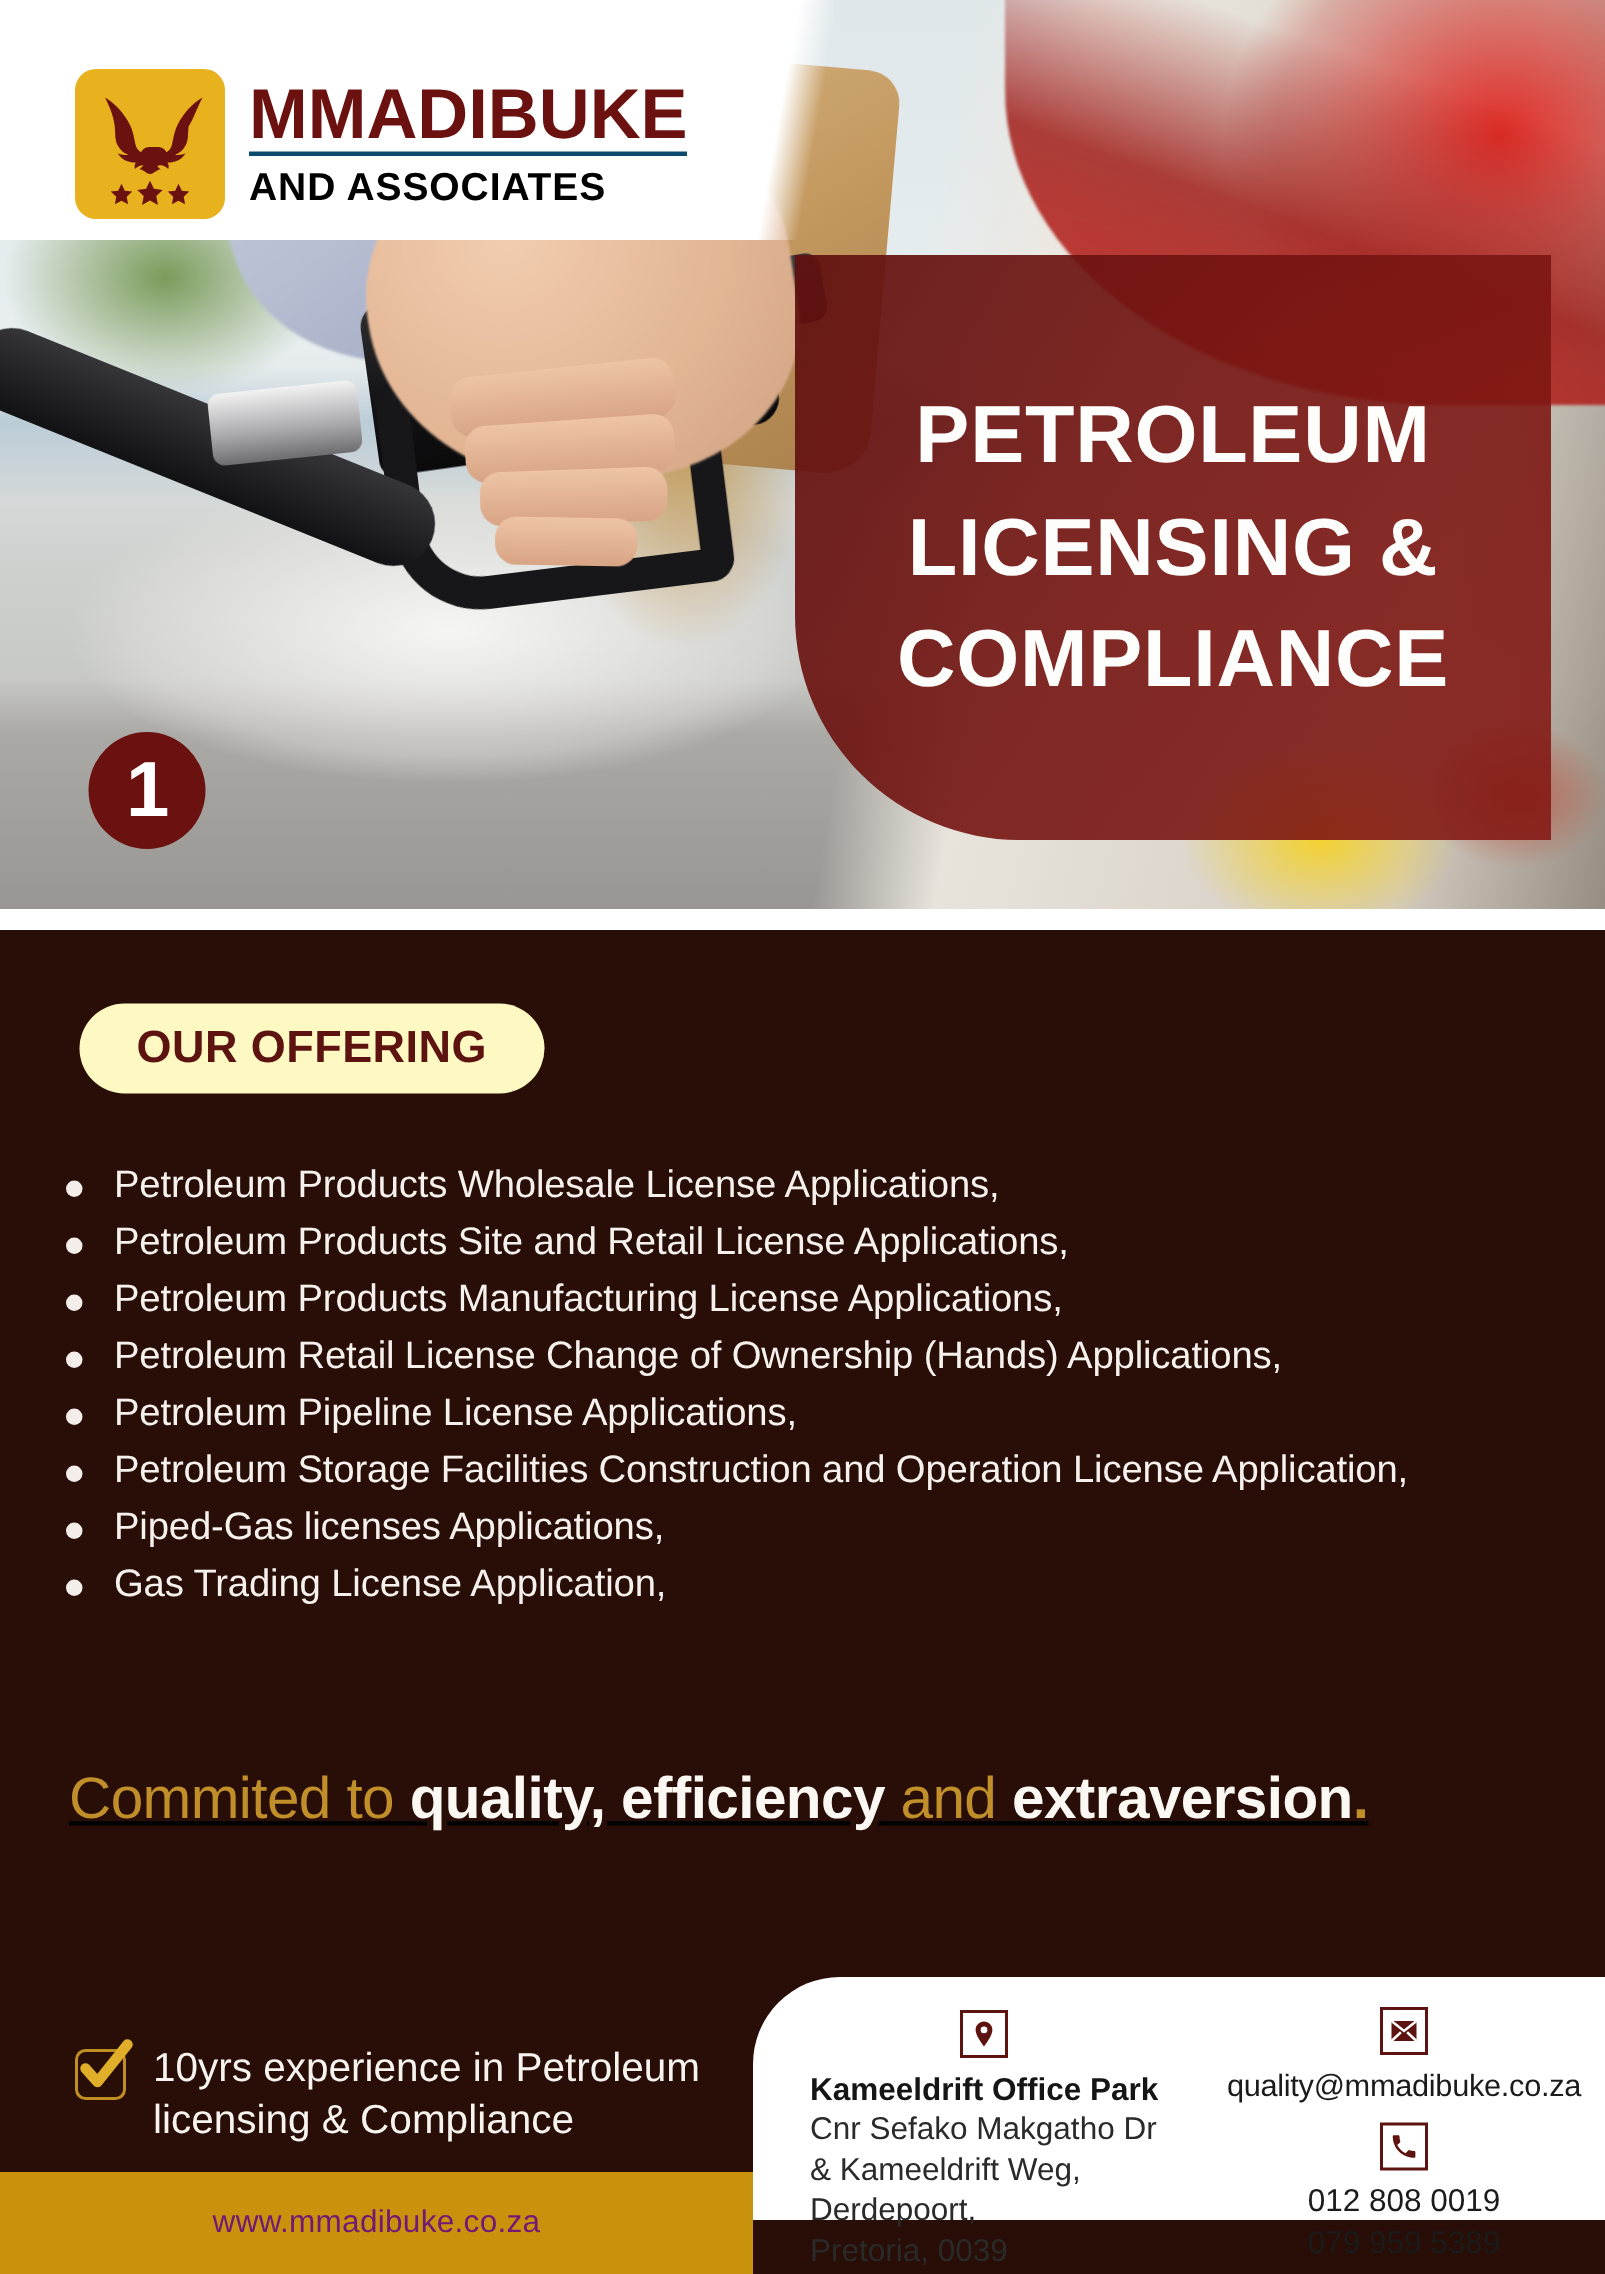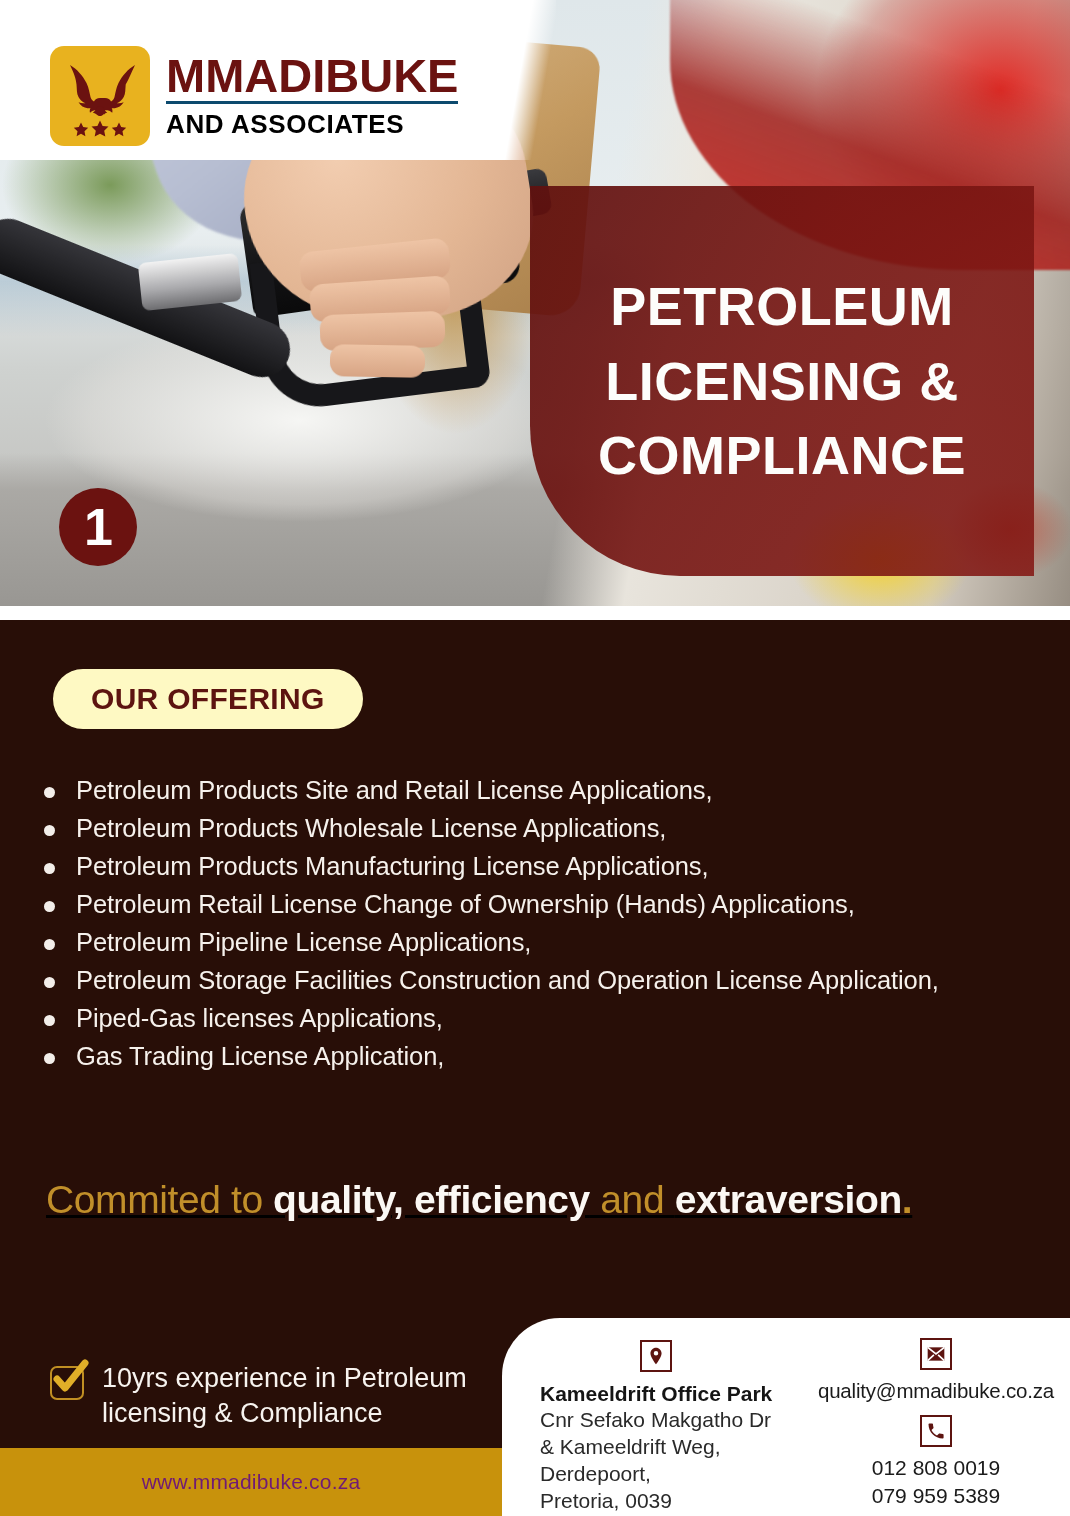--- a/index.html
+++ b/index.html
@@ -173,21 +173,21 @@
     padding-bottom: 2px;
   }
   .brand-sub {
     font-size: 26px; font-weight: 700; color: #000000;
     letter-spacing: 0.6px; margin-top: 5px;
   }
 
   
   .title-banner {
     position: absolute;
-    left: 530px; top: 186px;
+    left: 530px; top: 170px;
     width: 504px; height: 390px;
     background: linear-gradient(120deg, rgba(96,17,15,.93) 0%, rgba(116,20,17,.90) 45%, rgba(132,24,20,.88) 100%);
     border-radius: 0 0 0 150px;
     display: flex; flex-direction: column;
     align-items: center; justify-content: center;
     padding: 0 18px;
   }
   .title-banner .tl {
     color: #fdfdfb;
     font-size: 54px;
@@ -287,21 +287,21 @@
   .gold-bar span {
     color: #701a75;
     font-size: 21px;
     letter-spacing: 0.2px;
   }
 
   
   .contact-card {
     position: absolute;
     left: 502px; top: 1318px;
-    width: 568px; height: 199px;
+    width: 568px; height: 162px;
     background: #ffffff;
     border-radius: 58px 0 0 0;
     display: flex;
   }
   .col-addr {
     width: 300px;
     padding: 22px 0 0 38px;
     display: flex; flex-direction: column; align-items: flex-start;
   }
   .col-contact {
@@ -382,22 +382,22 @@
       <div class="tl">LICENSING &amp;</div>
       <div class="tl">COMPLIANCE</div>
     </div>
   </div>
   <div class="white-seam"></div>
 
   <div class="body-dark">
     <div class="pill">OUR OFFERING</div>
 
     <ul class="offerings">
+      <li>Petroleum Products Wholesale License Applications,</li>
       <li>Petroleum Products Site and Retail License Applications,</li>
-      <li>Petroleum Products Wholesale License Applications,</li>
       <li>Petroleum Products Manufacturing License Applications,</li>
       <li>Petroleum Retail License Change of Ownership (Hands) Applications,</li>
       <li>Petroleum Pipeline License Applications,</li>
       <li>Petroleum Storage Facilities Construction and Operation License Application,</li>
       <li>Piped-Gas licenses Applications,</li>
       <li>Gas Trading License Application,</li>
     </ul>
 
     <div class="tagline"><span class="gold">Commited to </span><span class="wht">quality, efficiency</span><span class="gold"> and </span><span class="wht">extraversion</span><span class="dot">.</span></div>
   </div>

